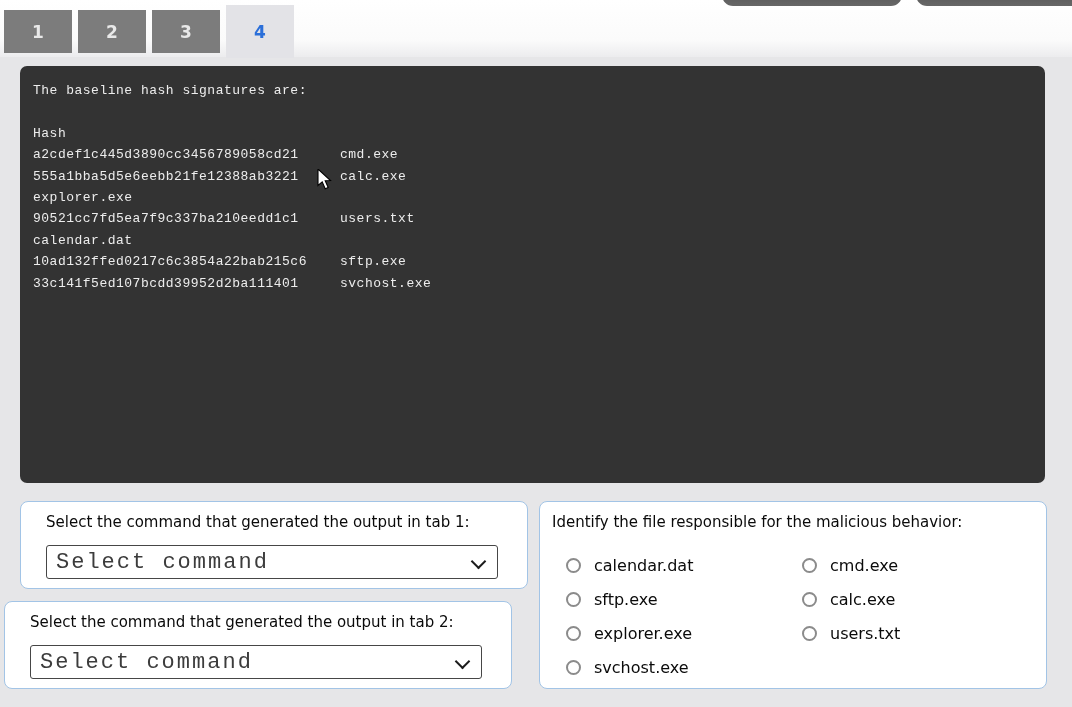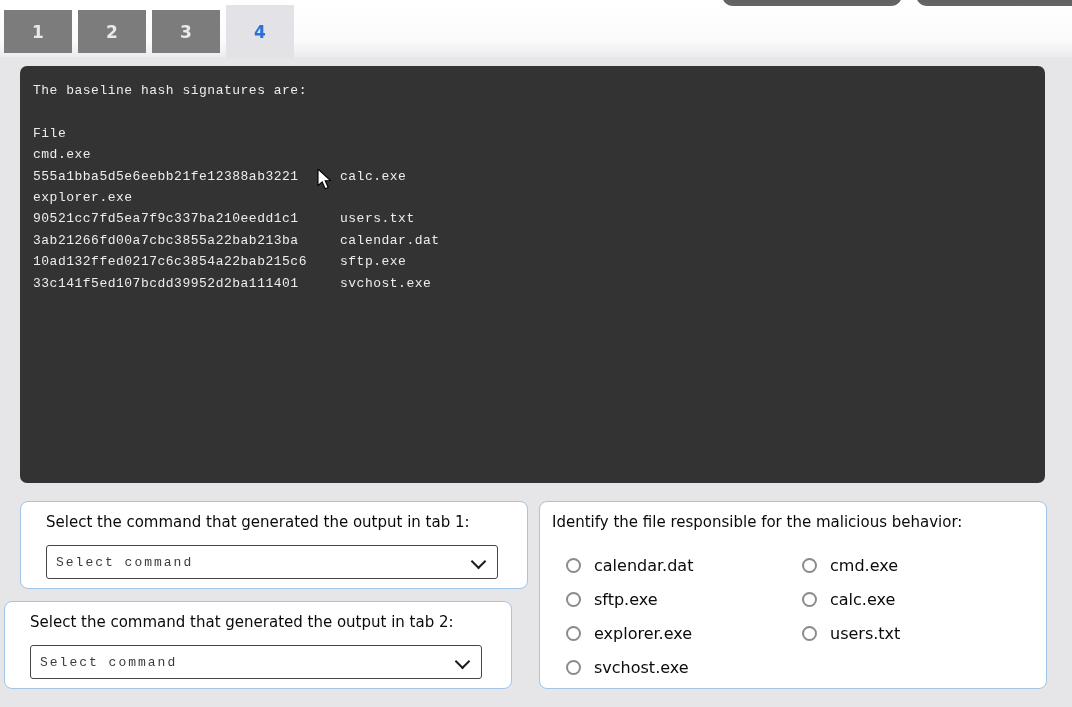--- a/index.html
+++ b/index.html
@@ -55,21 +55,21 @@
   .q-label{
     position:absolute;left:25px;top:11px;font-size:15px;color:#0a0a0a;white-space:nowrap;
   }
   .panel.p3 .q-label{left:12px;text-align:right;}
   .select-wrap{position:absolute;left:25px;top:43px;width:452px;height:34px;}
   select.cmd{
     -webkit-appearance:none;appearance:none;
     width:452px;height:34px;background:#ffffff;
     border:1px solid #464646;border-radius:3px;
     font-family:"Liberation Mono","DejaVu Sans Mono",monospace;
-    font-size:13px;letter-spacing:2px;color:#3c3c3c;
+    font-size:22px;letter-spacing:2px;color:#3c3c3c;
     padding:0 30px 0 9px;box-sizing:border-box;cursor:pointer;
   }
   .chev{
     position:absolute;right:14px;top:11px;width:9px;height:9px;
     border-right:2px solid #1c1c1c;border-bottom:2px solid #1c1c1c;
     transform:rotate(45deg);pointer-events:none;
   }
   
   .options-grid{
     position:absolute;left:26px;top:46px;right:16px;
@@ -95,28 +95,28 @@
     <div class="tab">1</div>
     <div class="tab">2</div>
     <div class="tab">3</div>
     <div class="tab active">4</div>
   </div>
 
 <div class="terminal">
   <div class="tline">The baseline hash signatures are:</div>
   <div class="blank-line"></div>
   <div class="tline">
-    <span>File</span>
+    <span>Hash</span>
   </div>
   <div>
-      <div class="tline"><span>cmd.exe</span></div>
+      <div class="tline"><span class="hcol">a2cdef1c445d3890cc3456789058cd21</span><span>cmd.exe</span></div>
       <div class="tline"><span class="hcol">555a1bba5d5e6eebb21fe12388ab3221</span><span>calc.exe</span></div>
       <div class="tline"><span>explorer.exe</span></div>
       <div class="tline"><span class="hcol">90521cc7fd5ea7f9c337ba210eedd1c1</span><span>users.txt</span></div>
-      <div class="tline"><span class="hcol">3ab21266fd00a7cbc3855a22bab213ba</span><span>calendar.dat</span></div>
+      <div class="tline"><span>calendar.dat</span></div>
       <div class="tline"><span class="hcol">10ad132ffed0217c6c3854a22bab215c6</span><span>sftp.exe</span></div>
       <div class="tline"><span class="hcol">33c141f5ed107bcdd39952d2ba111401</span><span>svchost.exe</span></div>
     </div>
 </div>
 
 <svg class="cursor" viewBox="0 0 15 21">
   <path d="M1,0 L1,16.5 L5.2,12.8 L8.2,19.8 L11.2,18.5 L8.2,11.7 L13.5,11.5 Z" fill="#ffffff" stroke="#000000" stroke-width="1.1"></path>
 </svg>
 
 <div class="panel p1">

